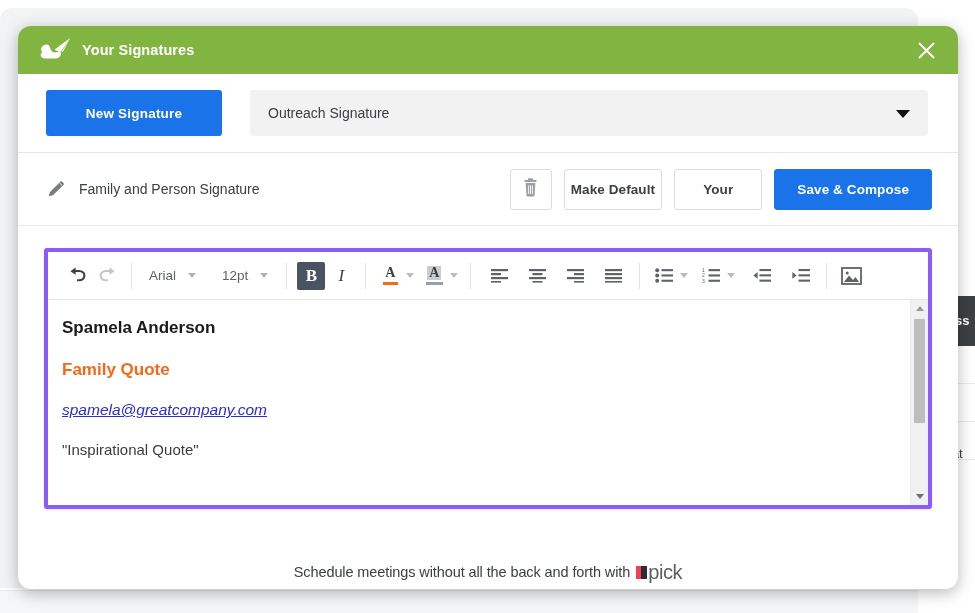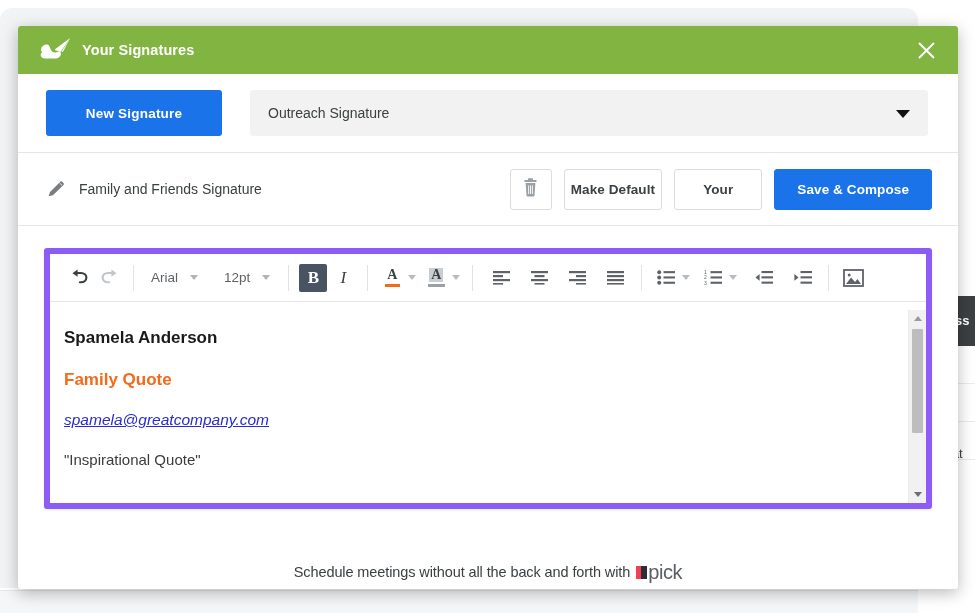--- a/index.html
+++ b/index.html
@@ -81,21 +81,21 @@
   }
 
   
   #modal {
     position: absolute;
     left: 18px;
     top: 26px;
     width: 940px;
     height: 563px;
     background: #ffffff;
-    border-radius: 3px;
+    border-radius: 13px;
     box-shadow: 0 4px 16px rgba(0,0,0,0.28);
     overflow: hidden;
   }
 
   
   #modal-header {
     height: 48px;
     background: #81b441;
     display: flex;
     align-items: center;
@@ -229,27 +229,26 @@
     color: #ffffff;
     padding: 0 22px;
     height: 41px;
   }
 
   
   #editor-wrap {
     margin: 22px 26px 0 26px;
     height: 261px;
     background: #ffffff;
-    border: 6px solid #8b5cf6;
+    border: 4px solid #8b5cf6;
     border-radius: 3px;
     box-shadow: 0 1px 3px rgba(0,0,0,0.10);
     box-sizing: border-box;
     display: flex;
     flex-direction: column;
-    gap: 8px;
   }
   #editor-toolbar {
     height: 48px;
     border-bottom: 1px solid #e6e6e6;
     display: flex;
     align-items: center;
     padding: 0 14px;
     box-sizing: border-box;
     background: #ffffff;
   }
@@ -443,21 +442,21 @@
     </div>
   </div>
 
   <div id="row-actions">
     <span class="pencil-icon">
       <svg width="20" height="20" viewBox="0 0 20 20" aria-hidden="true">
         <path d="M2.6 17.2 L4.0 13.0 L14.3 2.7 c0.5-0.5 1.3-0.5 1.8 0 l1.4 1.4 c0.5 0.5 0.5 1.3 0 1.8 L6.9 16.2 z" fill="#7a7d80"></path>
         <path d="M13.6 4.0 L16.0 6.4" stroke="#ffffff" stroke-width="0.9" fill="none"></path>
       </svg>
     </span>
-    <span id="signature-name">Family and Friends Signature</span>
+    <span id="signature-name">Family and Person Signature</span>
 
     <button class="btn" id="delete-btn">
       <span>
         <svg width="17" height="19" viewBox="0 0 17 19" aria-hidden="true">
           <rect x="2.5" y="2.0" width="12" height="2.1" rx="0.6" fill="#9aa0a6"></rect>
           <rect x="6.0" y="0.2" width="5" height="2.0" rx="0.6" fill="#9aa0a6"></rect>
           <path d="M3.6 5.0 h9.8 l-0.9 12.4 c-0.05 0.7-0.6 1.2-1.3 1.2 H5.8 c-0.7 0-1.25-0.5-1.3-1.2 z" fill="#9aa0a6"></path>
           <line x1="6.6" y1="7.4" x2="6.6" y2="16.0" stroke="#ffffff" stroke-width="0.9"></line>
           <line x1="8.5" y1="7.4" x2="8.5" y2="16.0" stroke="#ffffff" stroke-width="0.9"></line>
           <line x1="10.4" y1="7.4" x2="10.4" y2="16.0" stroke="#ffffff" stroke-width="0.9"></line>

